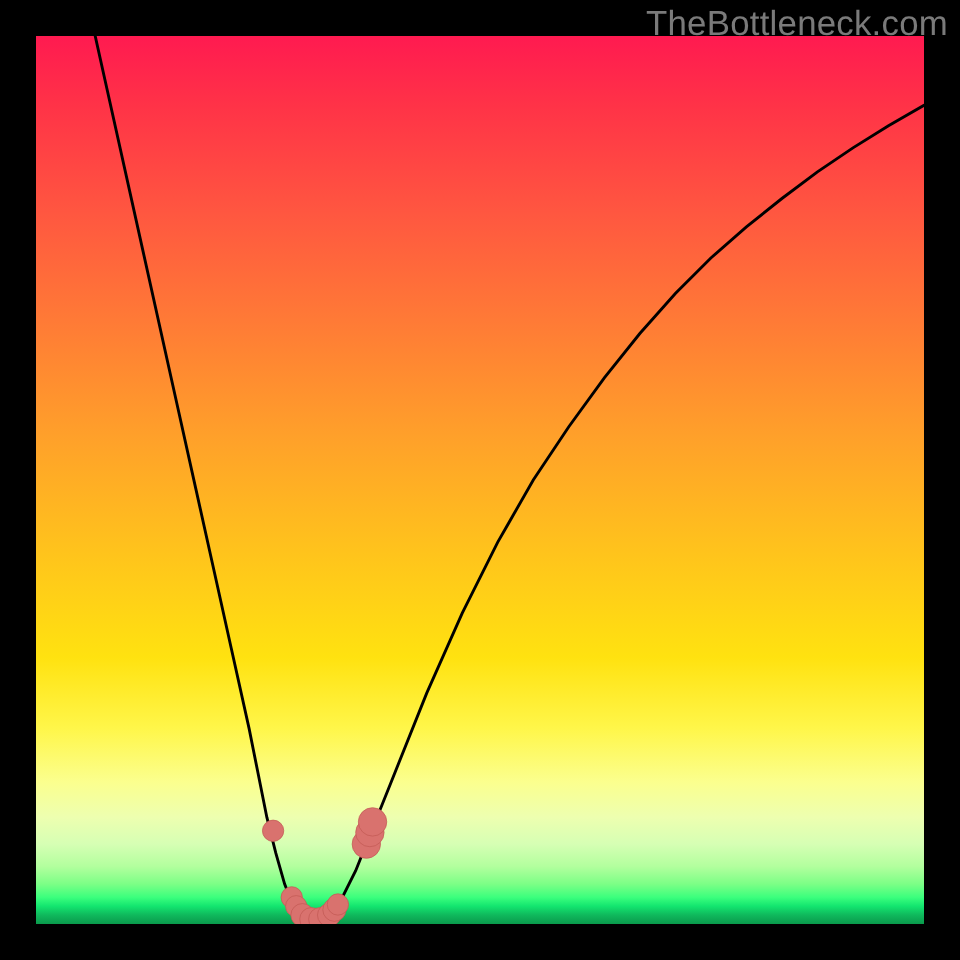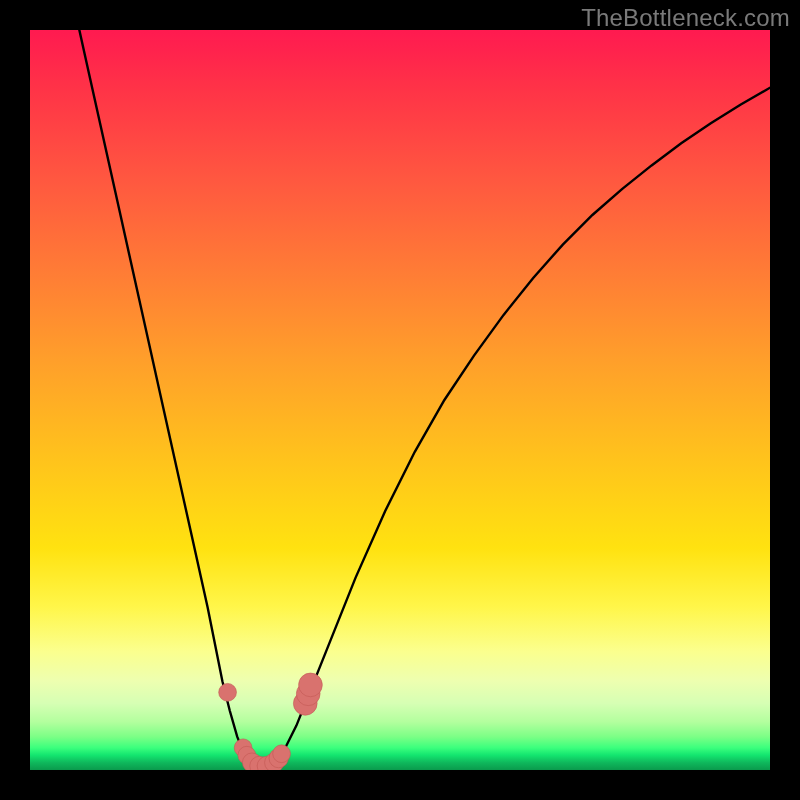--- a/index.html
+++ b/index.html
@@ -53,21 +53,21 @@
     position: absolute;
     inset: 0;
     width: 100%;
     height: 100%;
   }
   .watermark {
     position: absolute;
     top: 4px;
     right: 10px;
     color: #7a7a7a;
-    font-size: 24px;
+    font-size: 29px;
     font-weight: 500;
     letter-spacing: 0.2px;
     user-select: none;
   }
 </style>
 </head>
 <body>
 
 <div class="stage">
   <div class="watermark">TheBottleneck.com</div>

